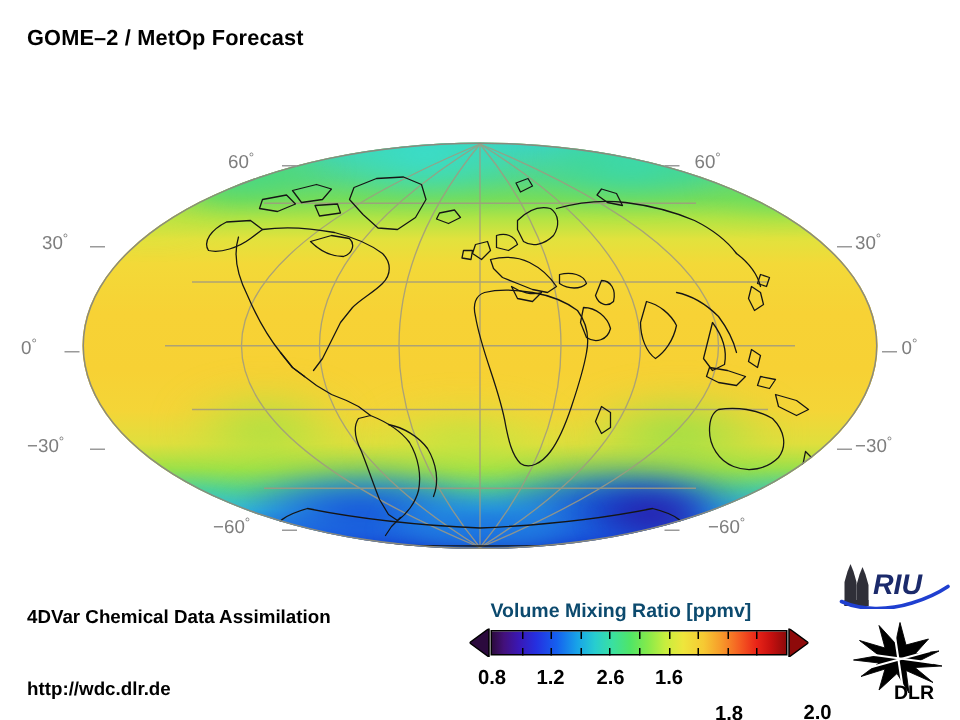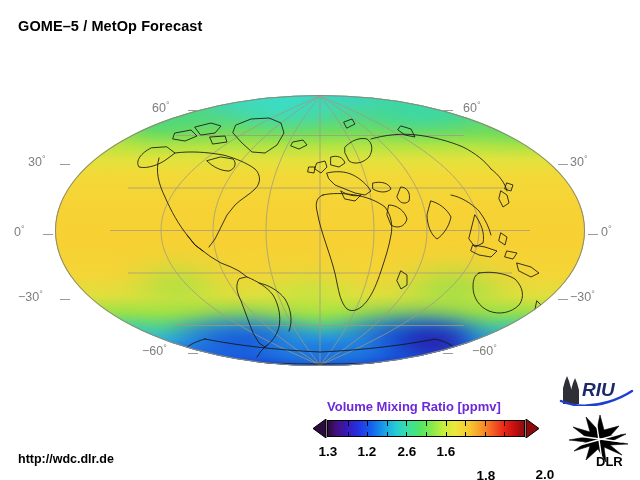--- a/index.html
+++ b/index.html
@@ -130,21 +130,21 @@
   #ftr1 { top: 404px; }
   #ftr2 { top: 428px; }
   #ftr3 { top: 452px; }
 
   #cb-title {
     position: absolute;
     left: 327px;
     top: 399px;
     font-size: 13px;
     font-weight: bold;
-    color: #6d28d9;
+    color: #0c4a6e;
     white-space: nowrap;
   }
   #cb-wrap {
     position: absolute;
     left: 313px;
     top: 419px;
     width: 226px;
     height: 19px;
   }
   #cb-bar {
@@ -212,21 +212,21 @@
     top: 414px;
     width: 68px;
     height: 54px;
   }
 </style>
 </head>
 <body>
 
 <div id="page">
 
-  <div class="hdr" id="title-line1">GOME–5 / MetOp Forecast</div>
+  <div class="hdr" id="title-line1">GOME–2 / MetOp Forecast</div>
 
   <div id="map-panel">
     <div id="globe-clip">
       <div id="field-base2"></div>
       <div class="blob blob-soft" id="b-n5"></div>
       <div class="blob" id="b-n1"></div>
       <div class="blob" id="b-n2"></div>
       <div class="blob" id="b-n3"></div>
       <div class="blob" id="b-n4"></div>
       <div class="blob blob-soft" id="b-s1"></div>
@@ -349,20 +349,21 @@
   <div class="axtick" style="left:60px;  top:164px; width:10px;"></div>
   <div class="axtick" style="left:43px;  top:234px; width:10px;"></div>
   <div class="axtick" style="left:60px;  top:299px; width:10px;"></div>
   <div class="axtick" style="left:188px; top:353px; width:10px;"></div>
   <div class="axtick" style="left:443px; top:110px; width:10px;"></div>
   <div class="axtick" style="left:558px; top:164px; width:10px;"></div>
   <div class="axtick" style="left:588px; top:234px; width:10px;"></div>
   <div class="axtick" style="left:558px; top:299px; width:10px;"></div>
   <div class="axtick" style="left:443px; top:353px; width:10px;"></div>
 
+  <div class="ftr" id="ftr1">4DVar Chemical Data Assimilation</div>
   <div class="ftr" id="ftr3">http://wdc.dlr.de</div>
 
   <div id="cb-title">Volume Mixing Ratio [ppmv]</div>
   <div id="cb-wrap">
     <svg class="cb-cap" id="cb-cap-left" viewBox="0 0 14 19">
       <polygon points="13,0 13,19 0,9.5" fill="#2b0a3d" stroke="#000000" stroke-width="1"></polygon>
     </svg>
     <div id="cb-bar">
       <div class="cb-tick" style="left:19.6px; top:0px;  height:5px;"></div>
       <div class="cb-tick" style="left:39.2px; top:0px;  height:5px;"></div>
@@ -380,21 +381,21 @@
       <div class="cb-tick" style="left:98px;   top:11px; height:5px;"></div>
       <div class="cb-tick" style="left:117.6px;top:11px; height:5px;"></div>
       <div class="cb-tick" style="left:137.2px;top:11px; height:5px;"></div>
       <div class="cb-tick" style="left:156.8px;top:11px; height:5px;"></div>
       <div class="cb-tick" style="left:176.4px;top:11px; height:5px;"></div>
     </div>
     <svg class="cb-cap" id="cb-cap-right" viewBox="0 0 14 19">
       <polygon points="1,0 1,19 14,9.5" fill="#8e0a0a" stroke="#000000" stroke-width="1"></polygon>
     </svg>
   </div>
-  <div class="cb-ticklabel" style="left:328px;">1.3</div>
+  <div class="cb-ticklabel" style="left:328px;">0.8</div>
   <div class="cb-ticklabel" style="left:367px;">1.2</div>
   <div class="cb-ticklabel" style="left:407px;">2.6</div>
   <div class="cb-ticklabel" style="left:446px;">1.6</div>
   <div class="cb-ticklabel" style="left:486px;margin-top:24px;">1.8</div>
   <div class="cb-ticklabel" style="left:545px;margin-top:23px;">2.0</div>
 
   <svg id="riu-logo" viewBox="0 0 76 32">
 
     <g fill="#2f2f38">
       <path d="M5,30 L5,14 L7,7 L9,2 L11,7 L13,14 L13,30 Z"></path>

